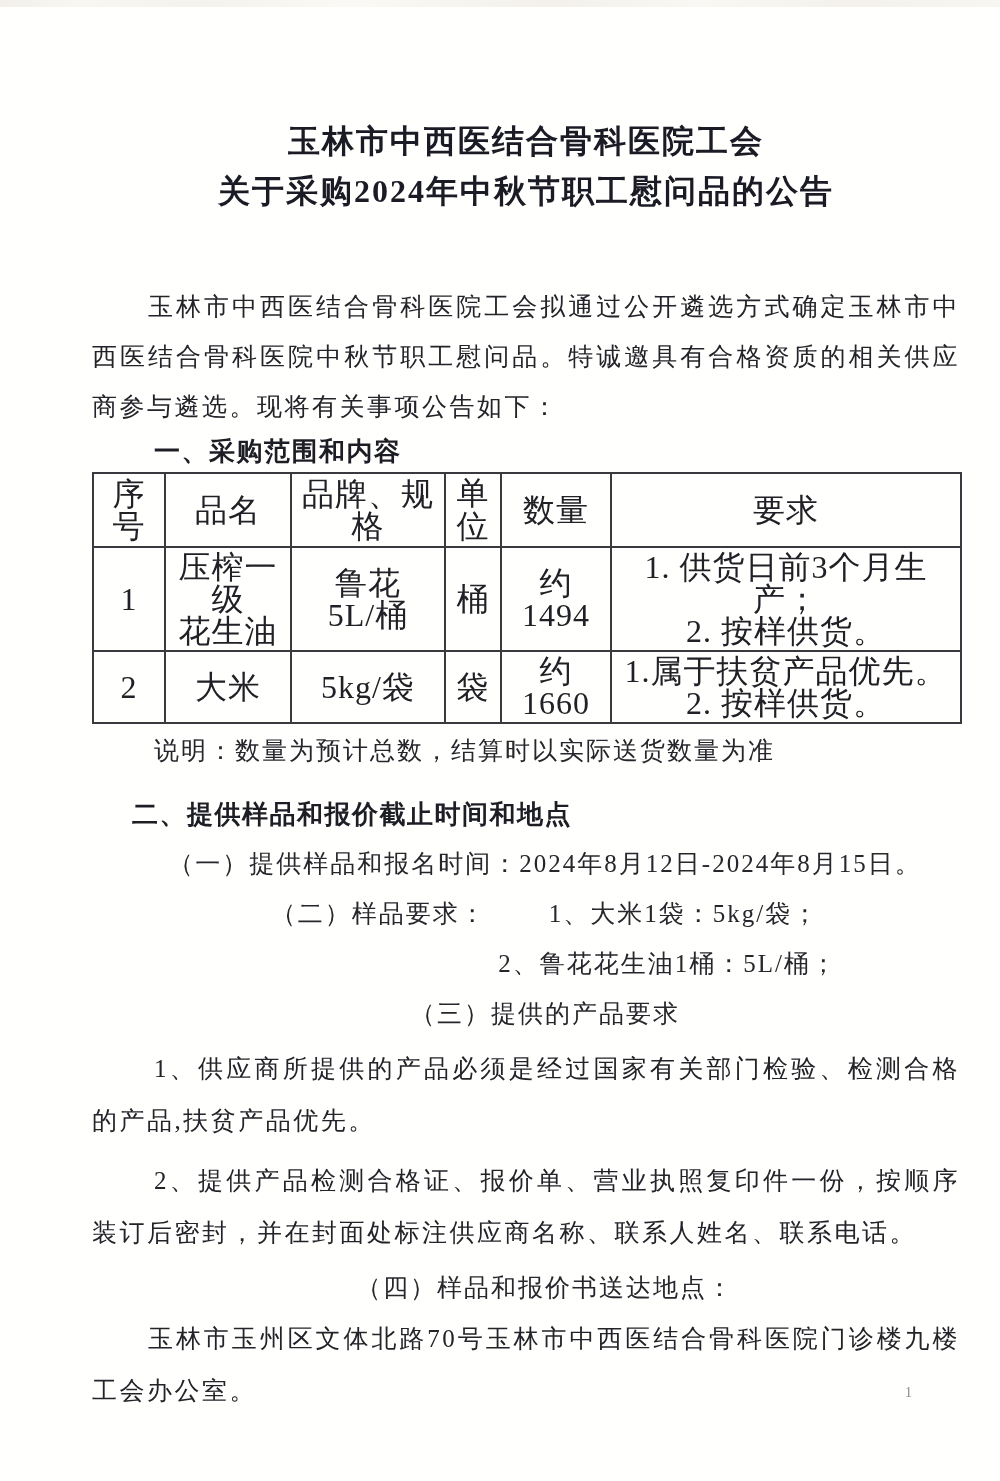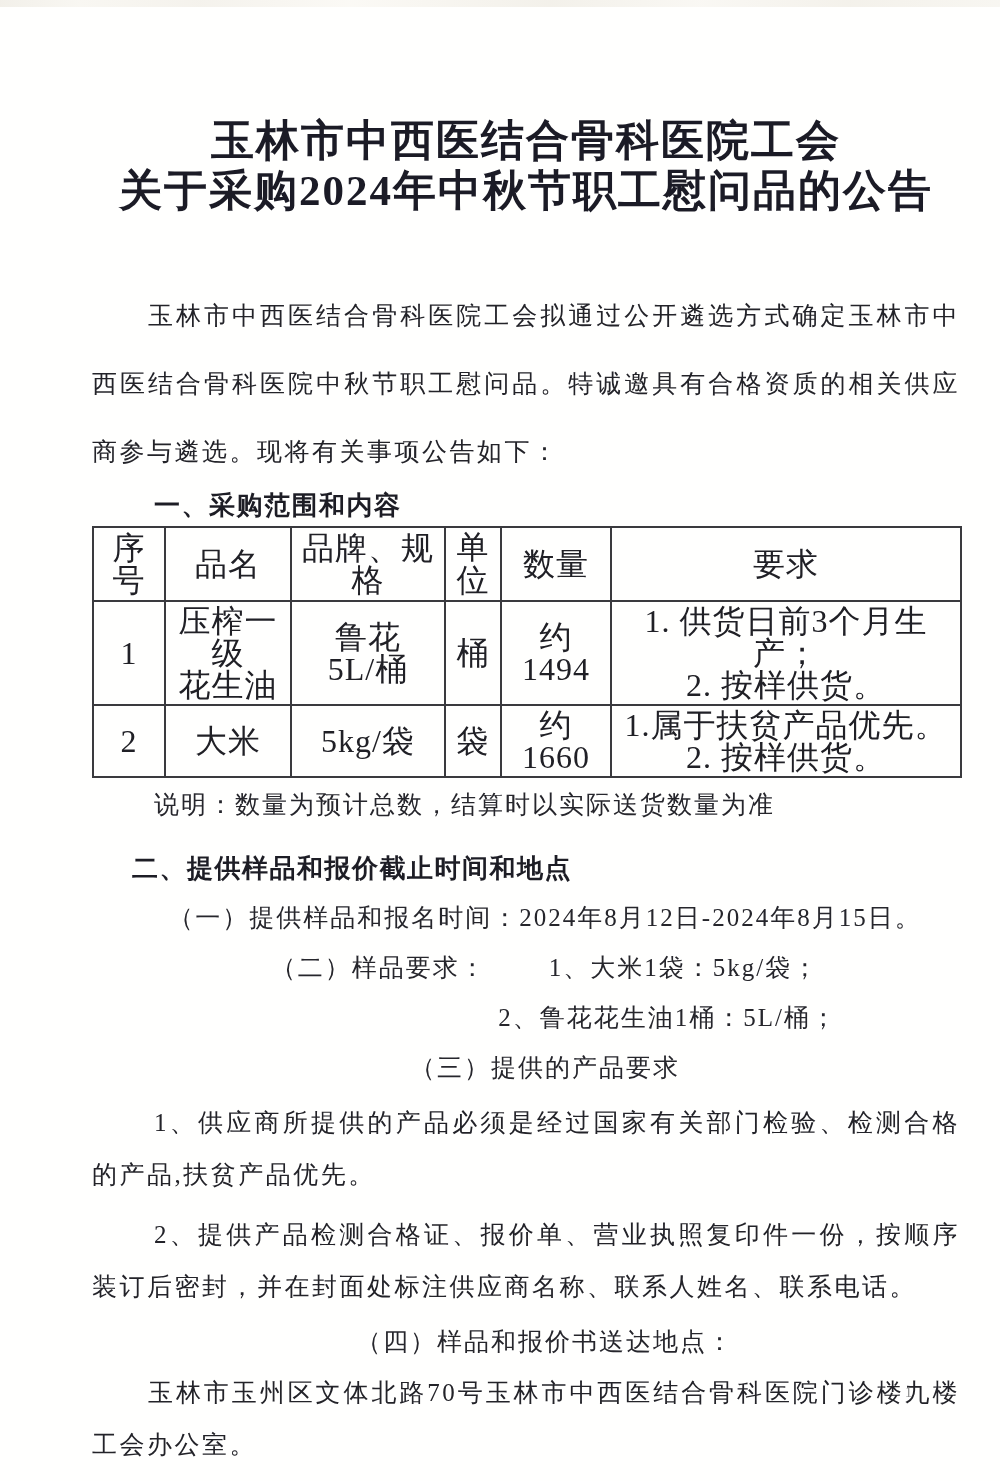--- a/index.html
+++ b/index.html
@@ -22,30 +22,30 @@
       #efece4 0%, #f7f5ef 8%, #f2efe8 20%, #faf8f3 35%,
       #f0ede5 55%, #f8f6f1 70%, #f1eee6 85%, #f6f4ee 100%);
     opacity: 0.8;
   }
   .content {
     position: relative;
     padding: 0 40px 0 92px; 
   }
   .title-block { margin-top: 116px; text-align: center; }
   .title-line {
-    font-size: 43px;
+    font-size: 32px;
     font-weight: 700;
     line-height: 50px;
     letter-spacing: 2px;
     color: #1b1b26;
   }
   .intro {
     margin-top: 66px;
     font-size: 25px;
-    line-height: 68px;
+    line-height: 50px;
     letter-spacing: 2.5px;
     text-align: justify;
     text-align-last: left;
     text-indent: 56px;
     color: #232329;
   }
   .sec-heading-1 {
     margin-top: 2px;
     font-size: 26px;
     font-weight: 700;

